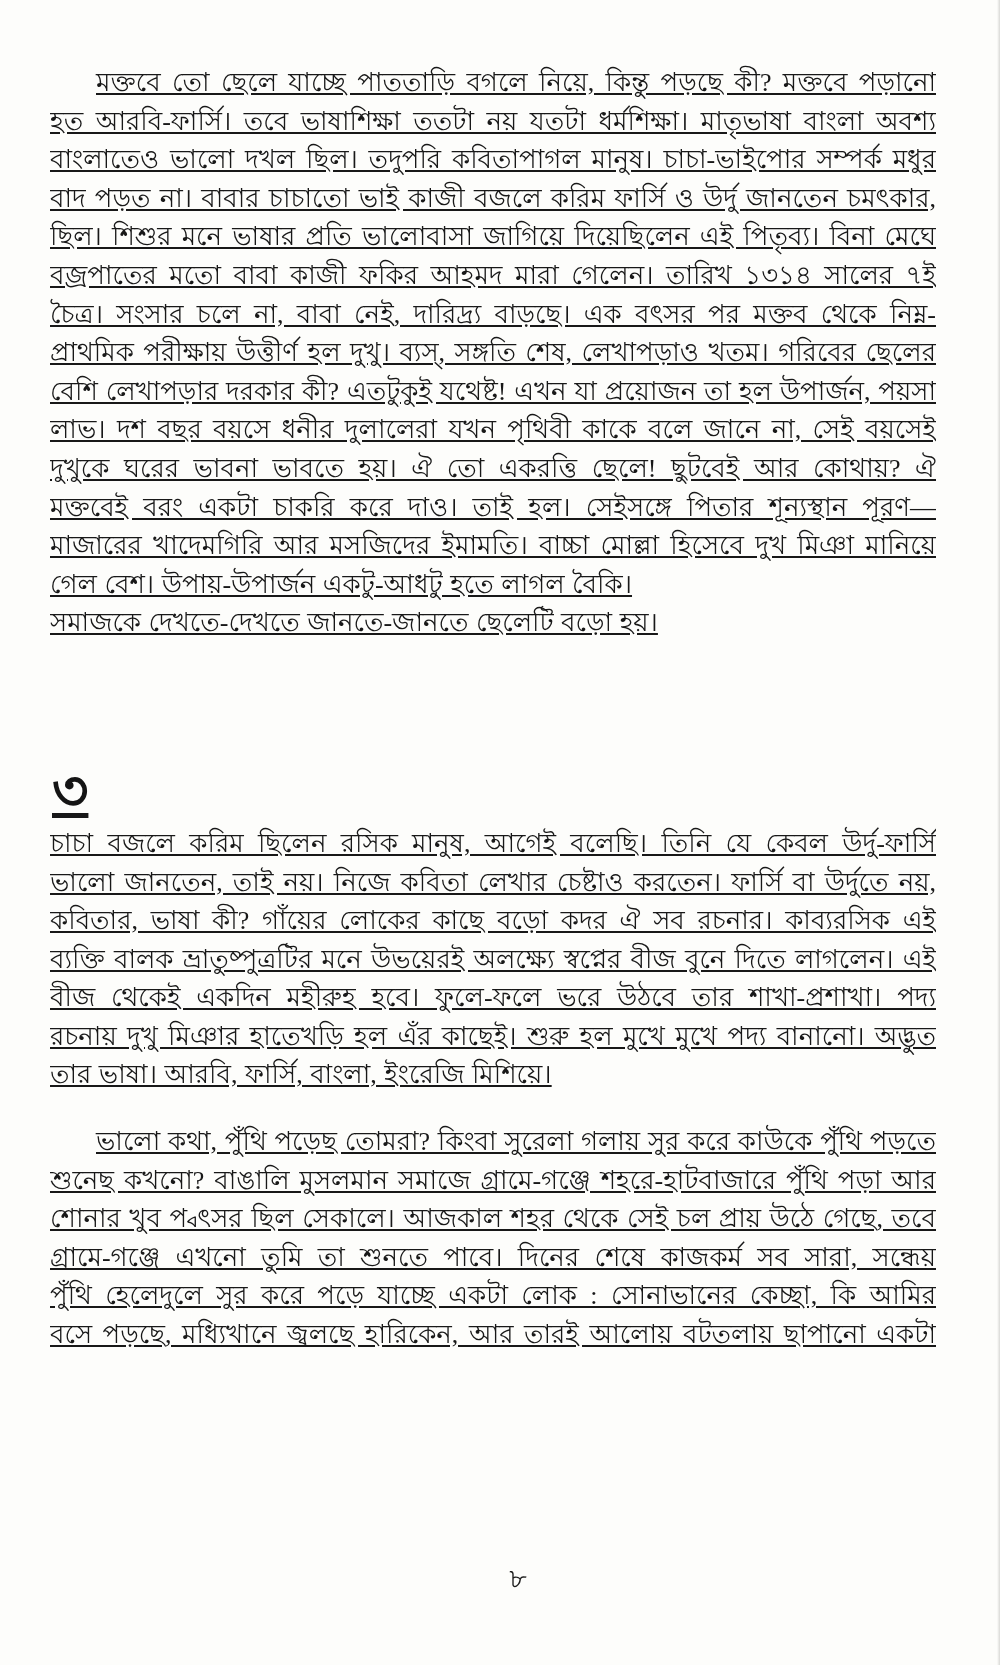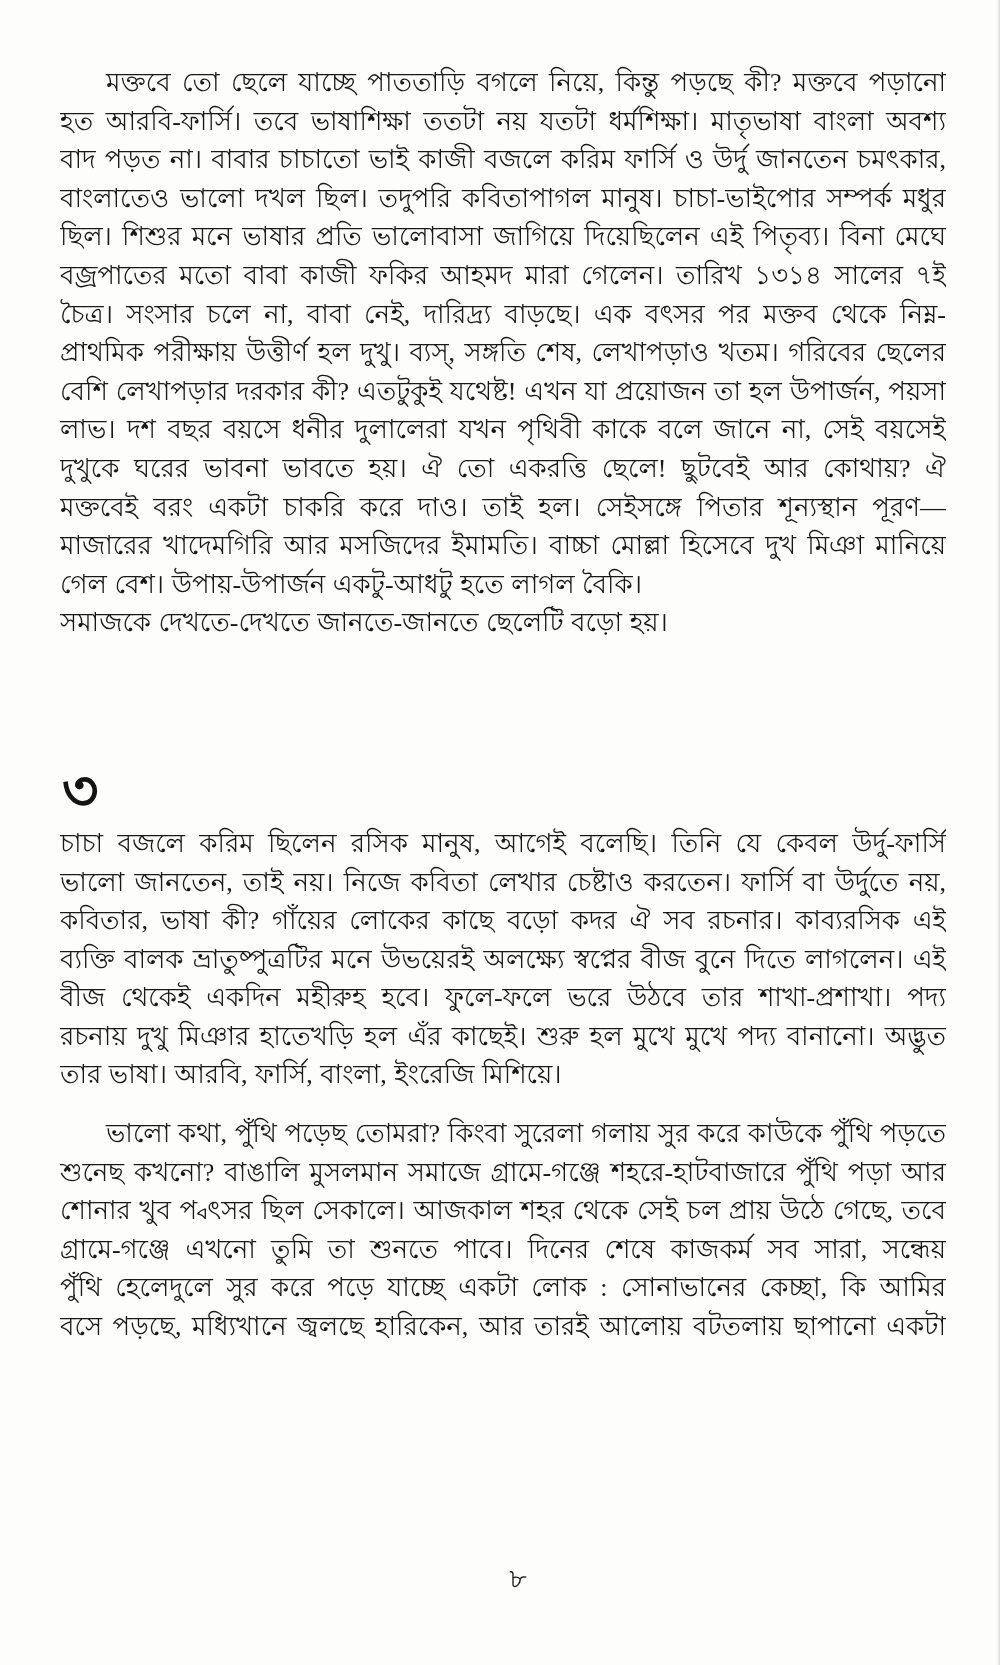--- a/index.html
+++ b/index.html
@@ -14,21 +14,21 @@
     background: #fdfdfb;
     color: #181818;
     overflow: hidden;
   }
   
   .scan-edge {
     position: absolute; right: 0; top: 0; bottom: 0; width: 3px;
     background: linear-gradient(to left, #d9d9d6, rgba(255,255,255,0));
   }
   .textblock {
-    position: absolute; left: 60px; top: 0; width: 886px;
+    position: absolute; left: 50px; top: 0; width: 886px; text-decoration: underline;
   }
   .line {
     font-size: 26px;
     line-height: 38.6px;
     height: 38.6px;
     overflow: hidden;
     text-align: justify;
     text-align-last: justify;
     word-spacing: 1px;
   }
@@ -39,43 +39,43 @@
   .section-number {
     margin-top: 112px;
     height: 70px;
     line-height: 72px;
     font-size: 56px;
     font-weight: 700;
     padding-left: 2px;
     color: #141414;
   }
   .para-3 { }
-  .para-4 { margin-top: 20px; }
+  .para-4 { margin-top: 28px; }
   .pagenum {
     position: absolute;
     top: 1558px; left: 0; width: 100%;
     text-align: center;
     font-size: 27px;
     color: #1c1c1c;
     transform: translateX(18px);
   }
 </style>
 </head>
 <body>
 
 <div class="page">
   <div class="scan-edge"></div>
 
   <main class="textblock">
 
     <section class="para para-1">
       <div class="line indent">মক্তবে তো ছেলে যাচ্ছে পাততাড়ি বগলে নিয়ে, কিন্তু পড়ছে কী? মক্তবে পড়ানো</div>
       <div class="line">হত আরবি-ফার্সি। তবে ভাষাশিক্ষা ততটা নয় যতটা ধর্মশিক্ষা। মাতৃভাষা বাংলা অবশ্য</div>
+      <div class="line">বাংলাতেও ভালো দখল ছিল। তদুপরি কবিতাপাগল মানুষ। চাচা-ভাইপোর সম্পর্ক মধুর</div>
       <div class="line">বাদ পড়ত না। বাবার চাচাতো ভাই কাজী বজলে করিম ফার্সি ও উর্দু জানতেন চমৎকার,</div>
-      <div class="line">বাংলাতেও ভালো দখল ছিল। তদুপরি কবিতাপাগল মানুষ। চাচা-ভাইপোর সম্পর্ক মধুর</div>
       <div class="line">ছিল। শিশুর মনে ভাষার প্রতি ভালোবাসা জাগিয়ে দিয়েছিলেন এই পিতৃব্য। বিনা মেঘে</div>
       <div class="line">বজ্রপাতের মতো বাবা কাজী ফকির আহমদ মারা গেলেন। তারিখ ১৩১৪ সালের ৭ই</div>
       <div class="line">চৈত্র। সংসার চলে না, বাবা নেই, দারিদ্র্য বাড়ছে। এক বৎসর পর মক্তব থেকে নিম্ন-</div>
       <div class="line">প্রাথমিক পরীক্ষায় উত্তীর্ণ হল দুখু। ব্যস্, সঙ্গতি শেষ, লেখাপড়াও খতম। গরিবের ছেলের</div>
       <div class="line">বেশি লেখাপড়ার দরকার কী? এতটুকুই যথেষ্ট! এখন যা প্রয়োজন তা হল উপার্জন, পয়সা</div>
       <div class="line">লাভ। দশ বছর বয়সে ধনীর দুলালেরা যখন পৃথিবী কাকে বলে জানে না, সেই বয়সেই</div>
       <div class="line">দুখুকে ঘরের ভাবনা ভাবতে হয়। ঐ তো একরত্তি ছেলে! ছুটবেই আর কোথায়? ঐ</div>
       <div class="line">মক্তবেই বরং একটা চাকরি করে দাও। তাই হল। সেইসঙ্গে পিতার শূন্যস্থান পূরণ—</div>
       <div class="line">মাজারের খাদেমগিরি আর মসজিদের ইমামতি। বাচ্চা মোল্লা হিসেবে দুখ মিঞা মানিয়ে</div>
       <div class="line endp">গেল বেশ। উপায়-উপার্জন একটু-আধটু হতে লাগল বৈকি।</div>

